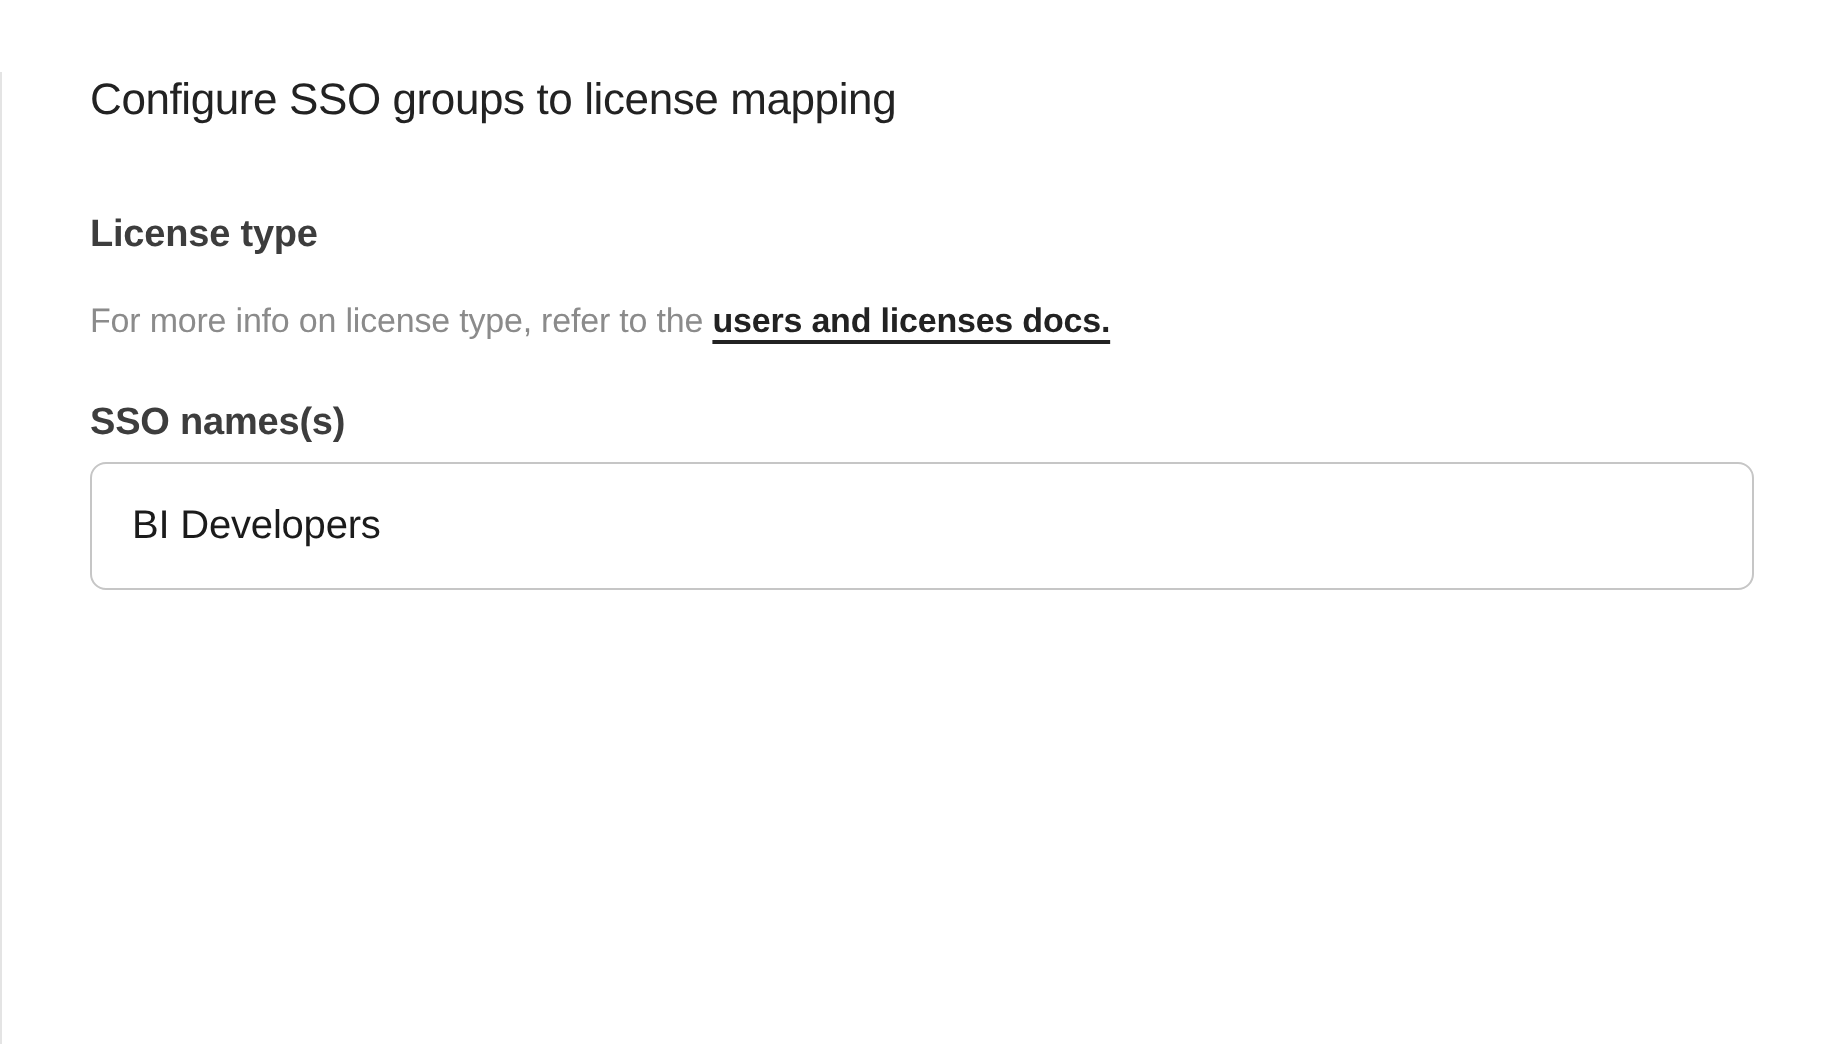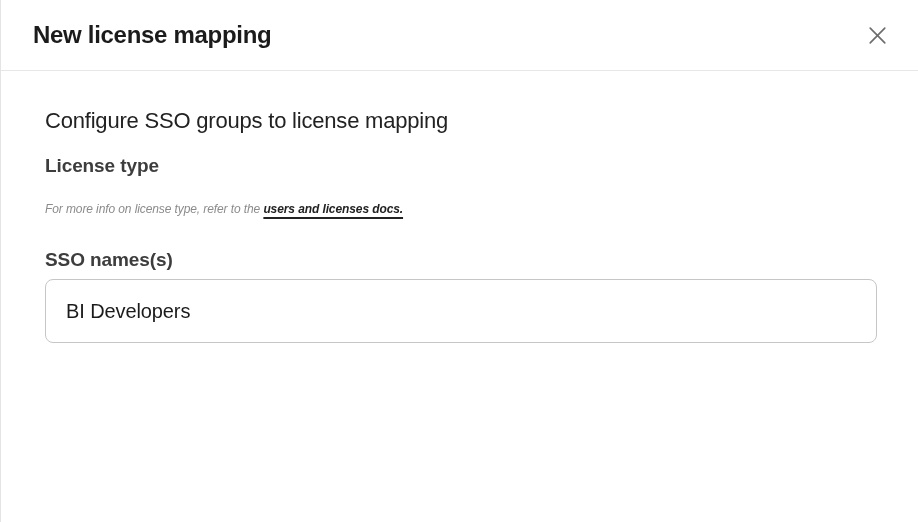--- a/index.html
+++ b/index.html
@@ -47,21 +47,21 @@
   }
   .section-heading {
     margin-top: 36px;
     font-size: 22px;
     line-height: 28px;
     font-weight: 400;
     color: #222222;
     letter-spacing: -0.2px;
   }
   .field-label {
-    margin-top: 18px;
+    margin-top: 41px;
     font-size: 19px;
     line-height: 26px;
     font-weight: 600;
     color: #3d3d3d;
     letter-spacing: -0.1px;
   }
   .select-box {
     margin-top: 6px;
     height: 64px;
     width: 100%;
@@ -75,25 +75,24 @@
     cursor: pointer;
   }
   .select-value {
     font-size: 20px;
     color: #1b1b1b;
     letter-spacing: -0.1px;
   }
   .chevron { display: block; }
   .helper-text {
     margin-top: 17px;
-    font-size: 12px;
+    font-size: 17px;
     line-height: 26px;
     color: #8b8b8b;
     letter-spacing: -0.1px;
-    font-style: italic;
   }
   .helper-link {
     color: #222222;
     font-weight: 700;
     text-decoration: underline;
     text-underline-offset: 4px;
     text-decoration-thickness: 1.5px;
     cursor: pointer;
   }
   .field-label.second { margin-top: 25px; }
@@ -116,30 +115,20 @@
     margin-top: 16px;
     line-height: 28px;
     max-width: 730px;
   }
 </style>
 </head>
 <body>
 
 <div class="modal">
 
-  <div class="modal-header">
-    <div class="modal-title">New license mapping</div>
-    <button class="close-btn">
-      <span>
-        <svg width="25" height="25" viewBox="0 0 24 24" fill="none">
-          <path d="M5 5 L19 19 M19 5 L5 19" stroke="#6d6d6d" stroke-width="1.6" stroke-linecap="round"></path>
-        </svg>
-      </span>
-    </button>
-  </div>
 
   <div class="modal-body">
 
     <div class="section-heading">Configure SSO groups to license mapping</div>
 
     <div class="field-label">License type</div>
 
 
     <div class="helper-text"><span>For more info on license type, refer to the </span><a class="helper-link">users and licenses docs.</a></div>
 

